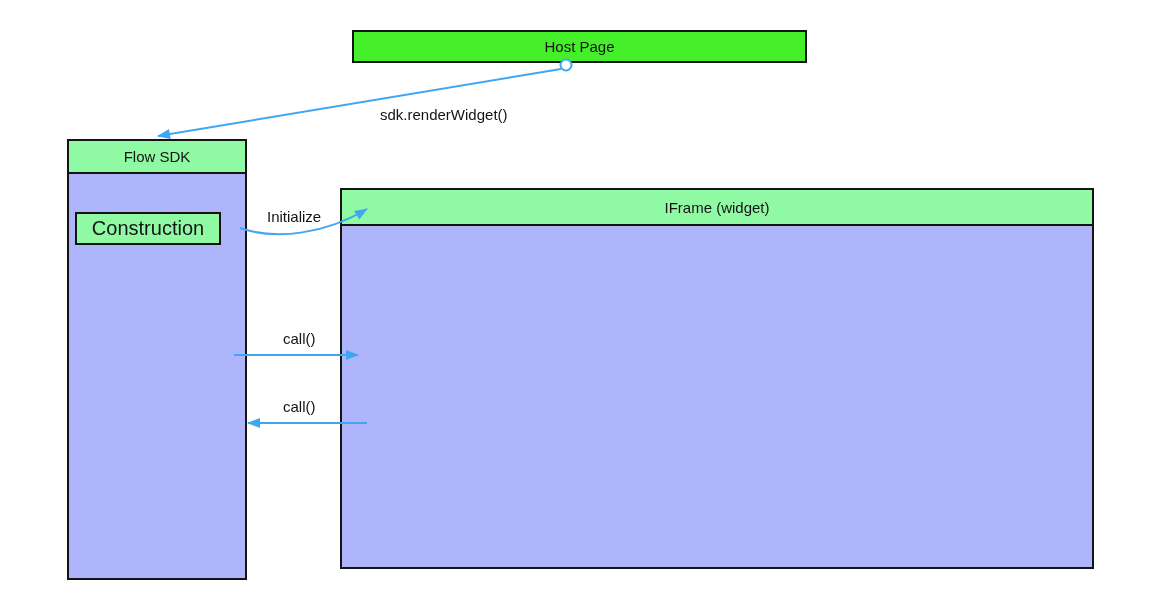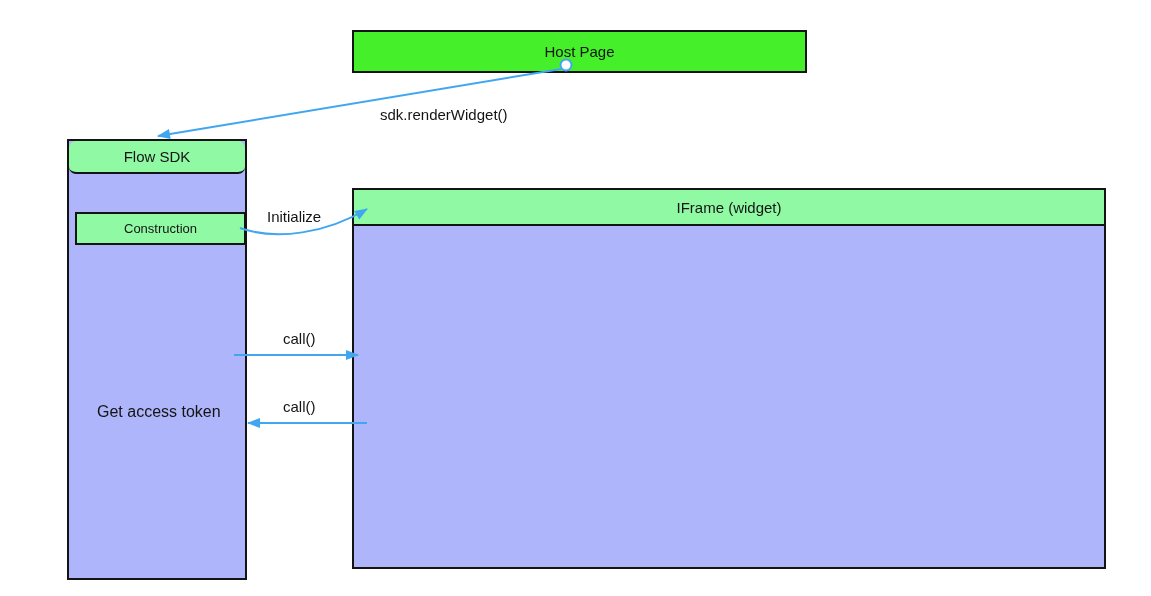--- a/index.html
+++ b/index.html
@@ -16,47 +16,46 @@
     width:1151px; height:596px;
     background:#ffffff;
     font-family:"Liberation Sans", sans-serif;
     color:#141414;
     overflow:hidden;
   }
   .box{ position:absolute; border:2px solid var(--border-black,#141414); }
   .centered{ display:flex; align-items:center; justify-content:center; }
 
   .host-page{
-    left:352px; top:30px; width:455px; height:43px;
+    left:352px; top:30px; width:455px; height:33px;
     background:var(--host-green,#45f02b);
     font-size:15px;
   }
   .flow-sdk{
     left:67px; top:139px; width:180px; height:441px;
     background:var(--lavender,#aeb5fa);
   }
   .flow-sdk-header{
     height:33px;
     background:var(--mint-green,#8ffaa3);
     border-bottom:2px solid var(--border-black,#141414);
     font-size:15px;
-    border-radius:7px;
   }
   .construction{
-    position:absolute; left:6px; top:71px; width:171px; height:33px;
+    position:absolute; left:6px; top:71px; width:146px; height:33px;
     background:var(--mint-green,#8ffaa3);
     border:2px solid var(--border-black,#141414);
-    font-size:13px;
+    font-size:20px;
   }
   .note{
     position:absolute; left:28px; top:258px; width:135px;
     font-size:16px; line-height:26px;
   }
   .iframe-widget{
-    left:352px; top:188px; width:754px; height:381px;
+    left:340px; top:188px; width:754px; height:381px;
     background:var(--lavender,#aeb5fa);
   }
   .iframe-header{
     height:36px;
     background:var(--mint-green,#8ffaa3);
     border-bottom:2px solid var(--border-black,#141414);
     font-size:15px;
   }
   .float-label{ position:absolute; font-size:15px; white-space:nowrap; }
   .lbl-renderwidget{ left:380px; top:106px; }
@@ -82,21 +81,20 @@
   </div>
 
   <div class="box flow-sdk">
     <div class="flow-sdk-header centered">
       <span>Flow SDK</span>
     </div>
     <div class="construction centered">
       <span>Construction</span>
     </div>
     <div class="note">
-      <div>Get access token</div>
     </div>
   </div>
 
   <div class="box iframe-widget">
     <div class="iframe-header centered">
       <span>IFrame (widget)</span>
     </div>
   </div>
 
   <div class="float-label lbl-renderwidget">sdk.renderWidget()</div>

